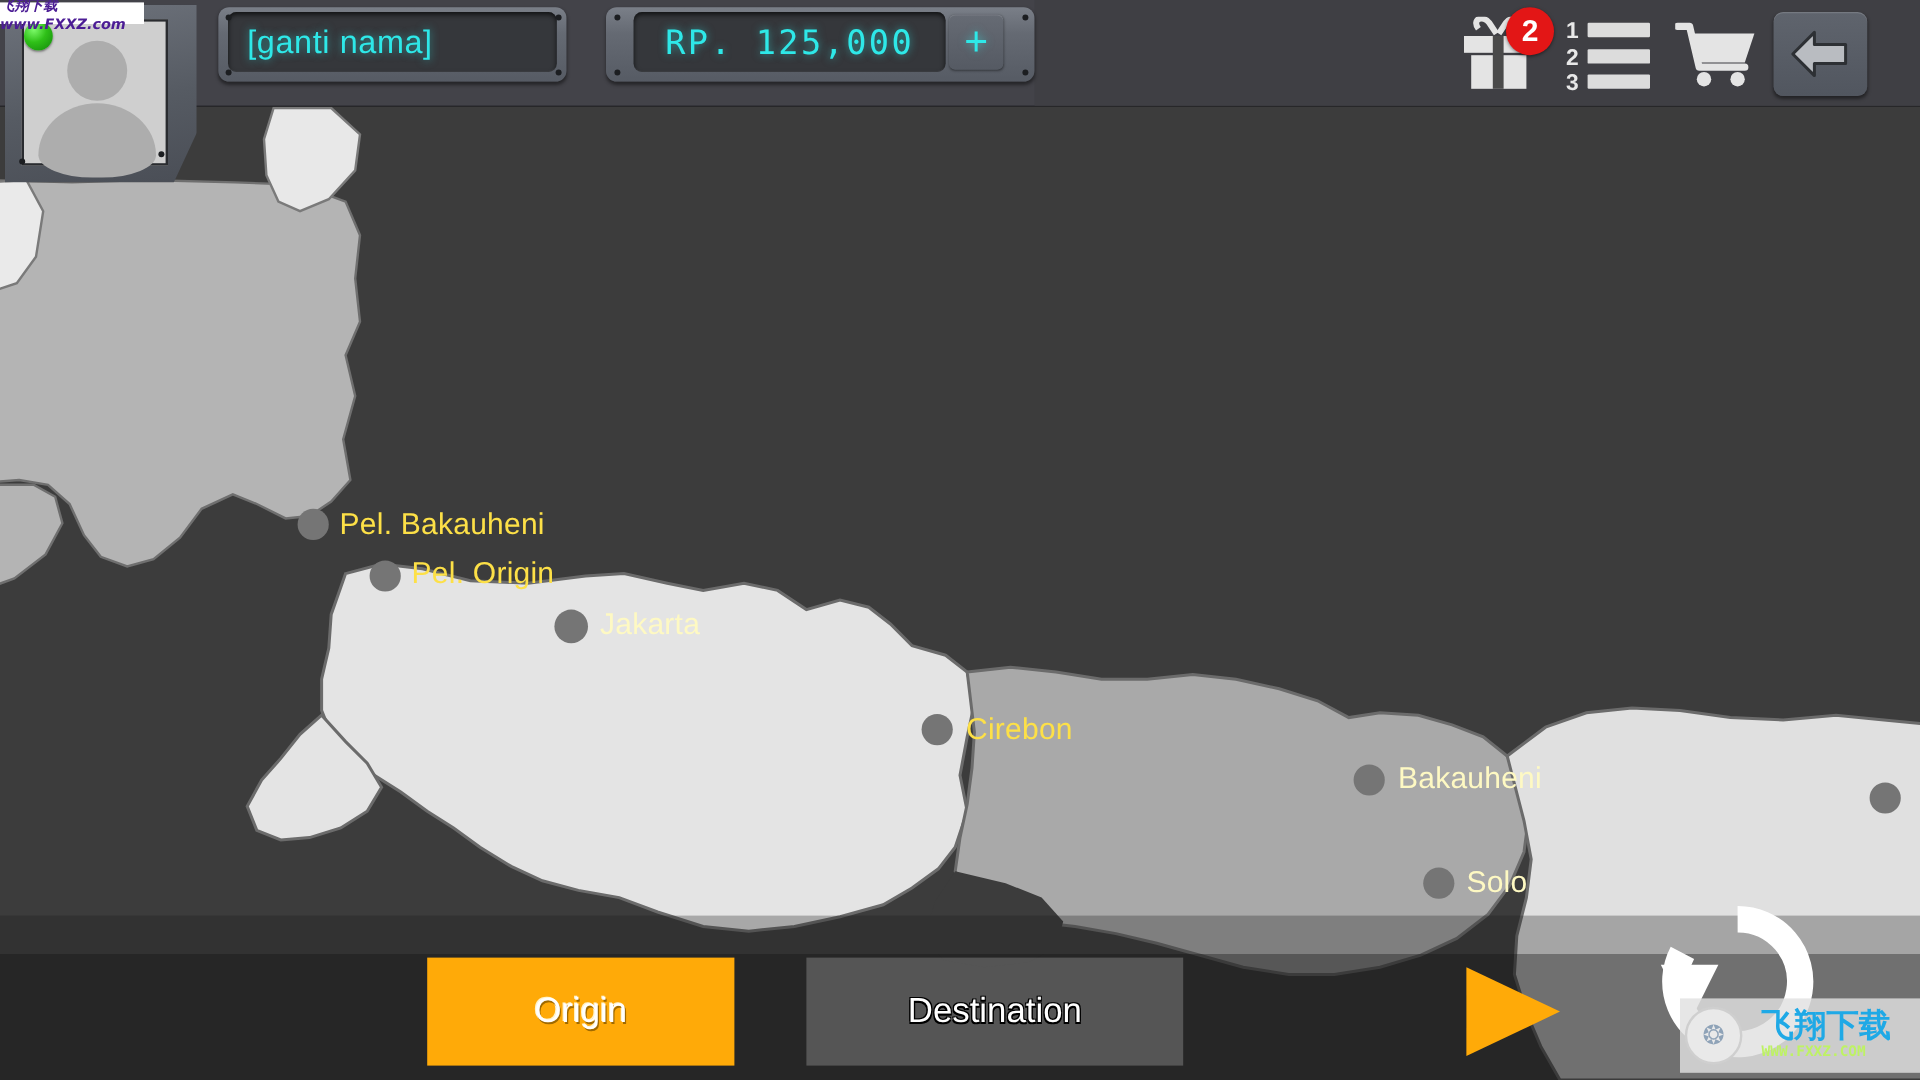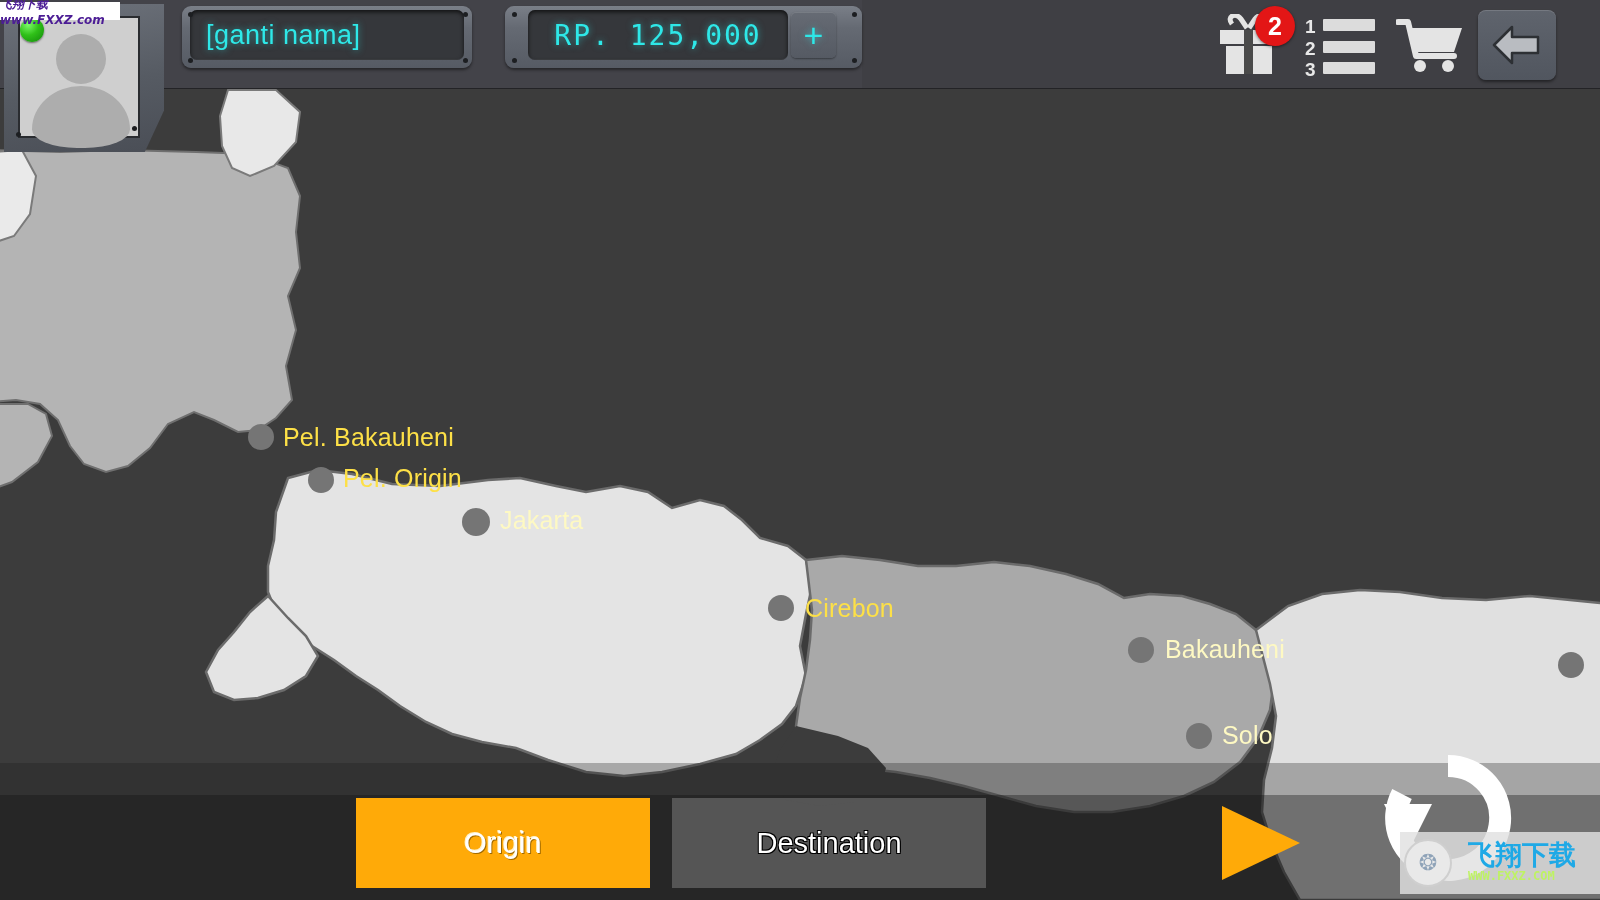--- a/index.html
+++ b/index.html
@@ -115,21 +115,21 @@
     background:rgba(30,30,30,.30);
   }
   .tab{
     position:absolute;top:798px;height:90px;
     display:flex;align-items:center;justify-content:center;
     color:#ffffff;font-size:29px;
     text-shadow:1px 1px 0 #000,-1px -1px 0 #000,1px -1px 0 #000,-1px 1px 0 #000;
   }
   .tab.inactive{background:rgba(150,150,150,.42);}
   .tab.active{background:#ffaa08;text-shadow:1px 1px 0 #a06a00,-1px -1px 0 #fff3cc;color:#ffffff;}
-  #tab-origin{left:356px;width:294px;}
+  #tab-origin{left:356px;width:256px;}
   #tab-destination{left:672px;width:314px;}
   #tab-preparation{left:928px;width:282px;}
 
   #play-arrow{
     position:absolute;left:1222px;top:806px;width:0;height:0;
     border-top:37px solid transparent;border-bottom:37px solid transparent;
     border-left:78px solid #ffaa08;
   }
 
   

